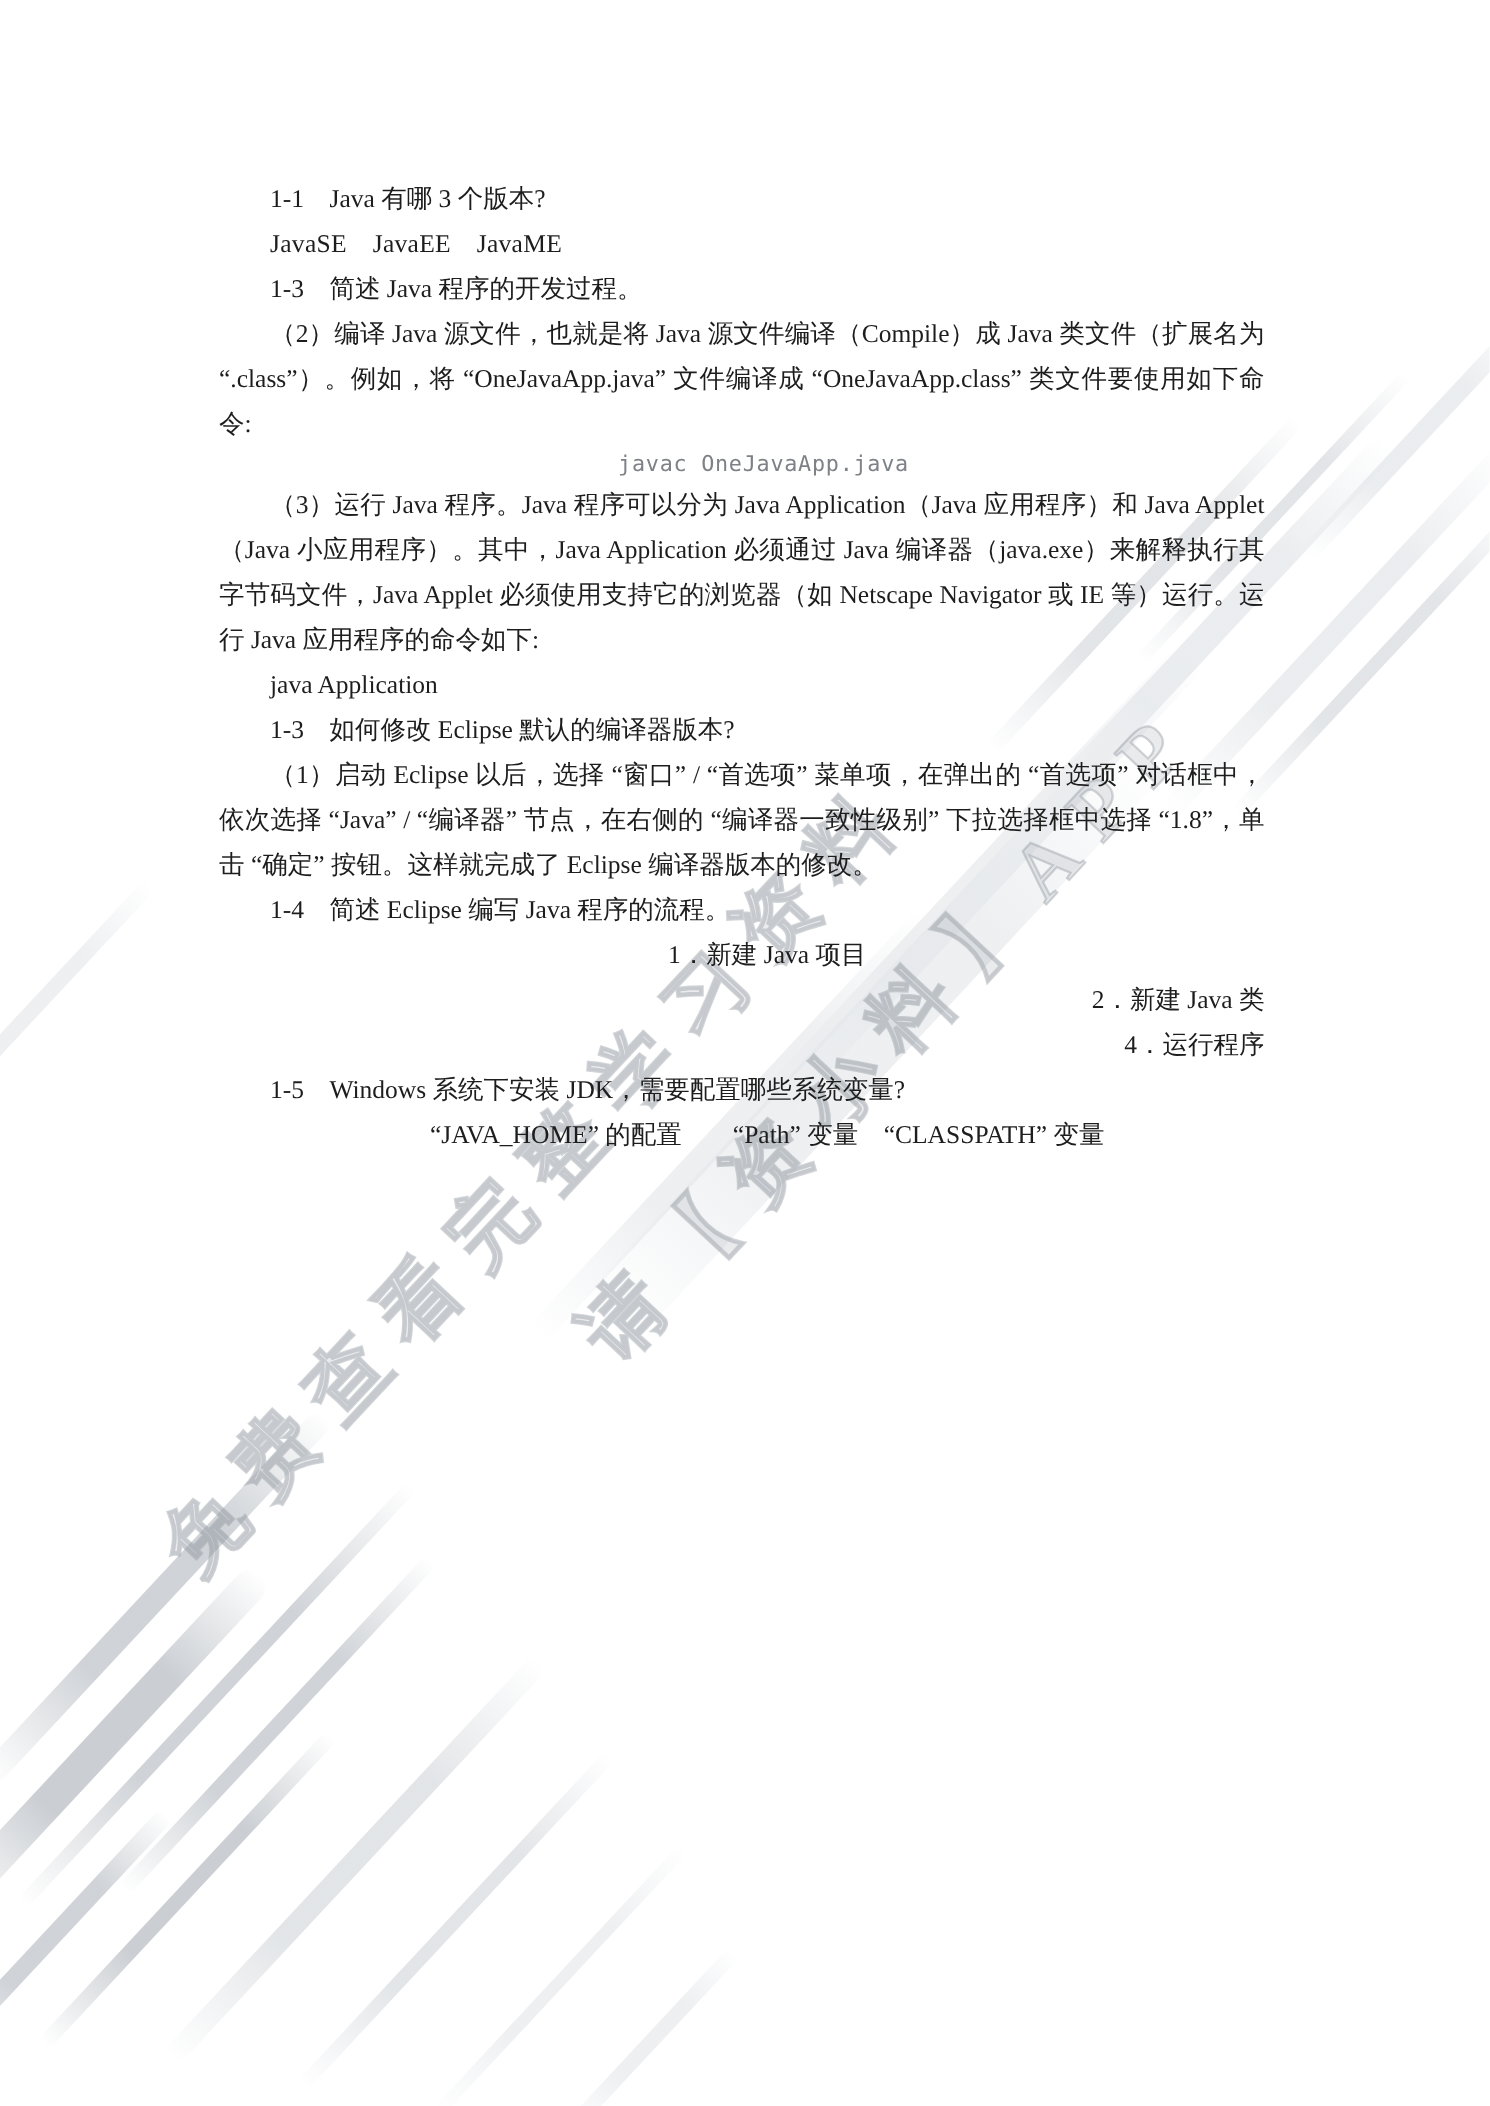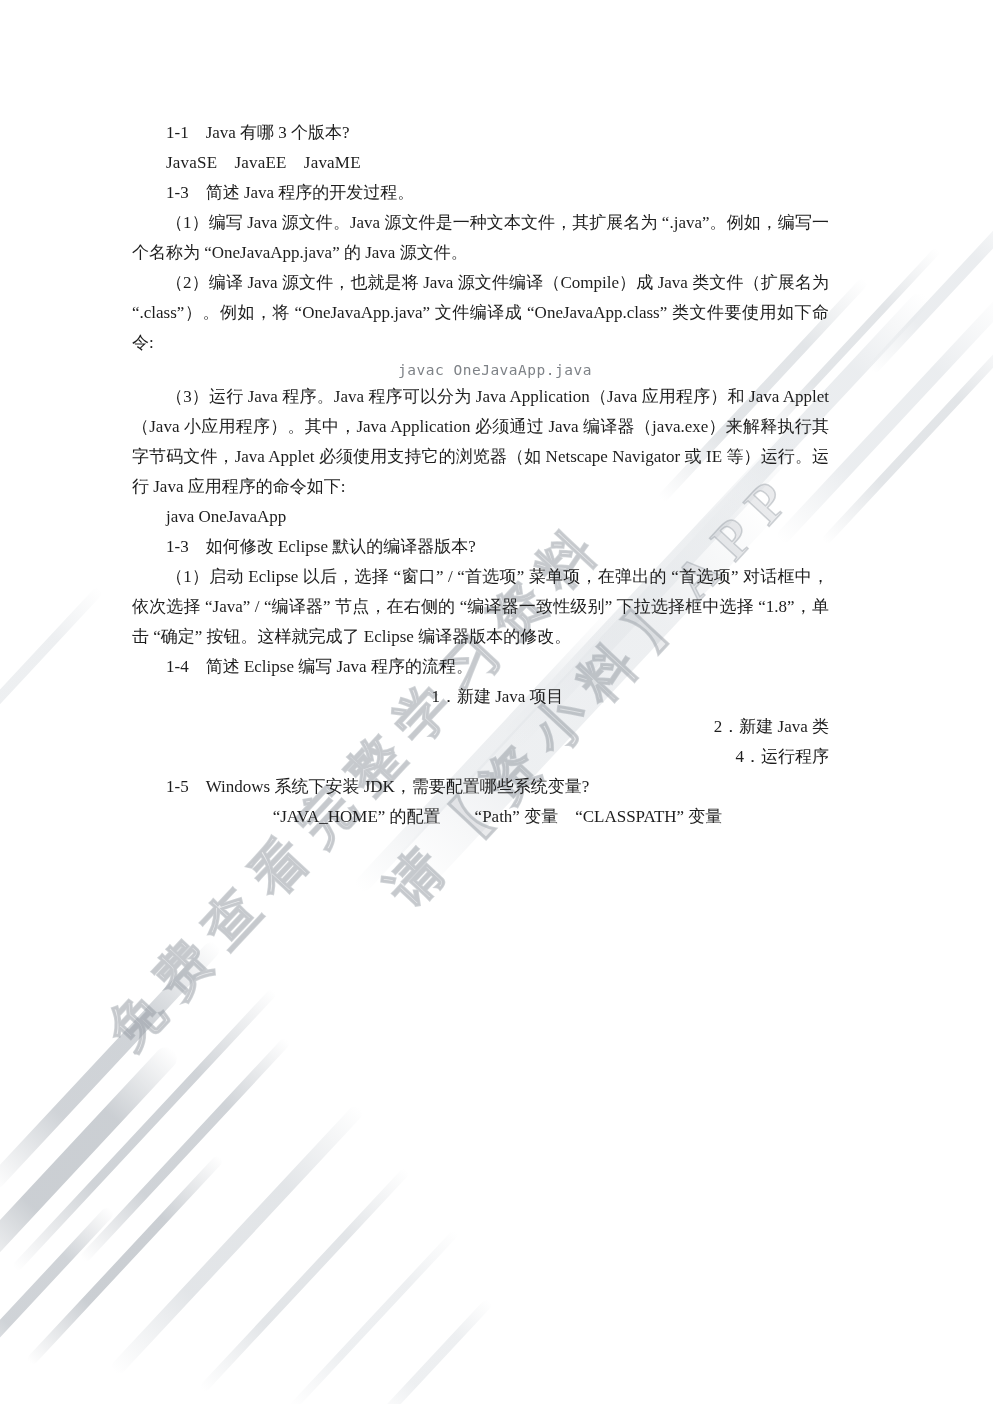--- a/index.html
+++ b/index.html
@@ -34,21 +34,21 @@
     letter-spacing:16px;
     color:rgba(148,155,163,.20);
     -webkit-text-stroke:1.5px rgba(148,155,163,.42);
     font-family:"Liberation Serif","DejaVu Serif",serif;
   }
   .wm-text-1{left:118px;top:1005px;}
   .wm-text-2{left:398px;top:862px;}
 
   
   .content{
-    position:absolute;left:132px;top:118px;width:697px;
+    position:absolute;left:146px;top:118px;width:697px;
     color:#1d1d1d;font-size:17px;line-height:30px;
     text-align:justify;
   }
   .content p{margin:0;text-indent:2em;}
   .q1{margin-top:0;}
   .a1{margin-top:18px;letter-spacing:.2px;}
   .q2{margin-top:44px;}
   .p21{margin-top:11px;}
   .p22{margin-top:11px;}
   .code2{
@@ -99,25 +99,24 @@
 
     <div class="wm-text wm-text-1">免费查看完整学习资料</div>
     <div class="wm-text wm-text-2">请【资小料】APP</div>
   </div>
 
   <div class="content">
     <p class="q1">1-1　Java 有哪 3 个版本?</p>
     <p class="a1">JavaSE　JavaEE　JavaME</p>
 
     <p class="q2">1-3　简述 Java 程序的开发过程。</p>
-    <p class="p21">（1）编写 Java 源文件。Java 源文件是一种文本文件，其扩展名为 “.java”。例如，编写一个名称为 “OneJavaApp.java” 的 Java 源文件。</p>
     <p class="p22">（2）编译 Java 源文件，也就是将 Java 源文件编译（Compile）成 Java 类文件（扩展名为 “.class”）。例如，将 “OneJavaApp.java” 文件编译成 “OneJavaApp.class” 类文件要使用如下命令:</p>
     <p class="code2">javac OneJavaApp.java</p>
     <p class="p23">（3）运行 Java 程序。Java 程序可以分为 Java Application（Java 应用程序）和 Java Applet（Java 小应用程序）。其中，Java Application 必须通过 Java 编译器（java.exe）来解释执行其字节码文件，Java Applet 必须使用支持它的浏览器（如 Netscape Navigator 或 IE 等）运行。运行 Java 应用程序的命令如下:</p>
-    <p class="cmd2">java OneJavaApp</p>
+    <p class="cmd2">java Application</p>
 
     <p class="q3">1-3　如何修改 Eclipse 默认的编译器版本?</p>
     <p class="p31">（1）启动 Eclipse 以后，选择 “窗口” / “首选项” 菜单项，在弹出的 “首选项” 对话框中，依次选择 “Java” / “编译器” 节点，在右侧的 “编译器一致性级别” 下拉选择框中选择 “1.8”，单击 “确定” 按钮。这样就完成了 Eclipse 编译器版本的修改。</p>
 
     <p class="q4">1-4　简述 Eclipse 编写 Java 程序的流程。</p>
     <p class="i1">1．新建 Java 项目</p>
     <p class="i2">2．新建 Java 类</p>
     <p class="i4">4．运行程序</p>
 
     <p class="q5">1-5　Windows 系统下安装 JDK，需要配置哪些系统变量?</p>

